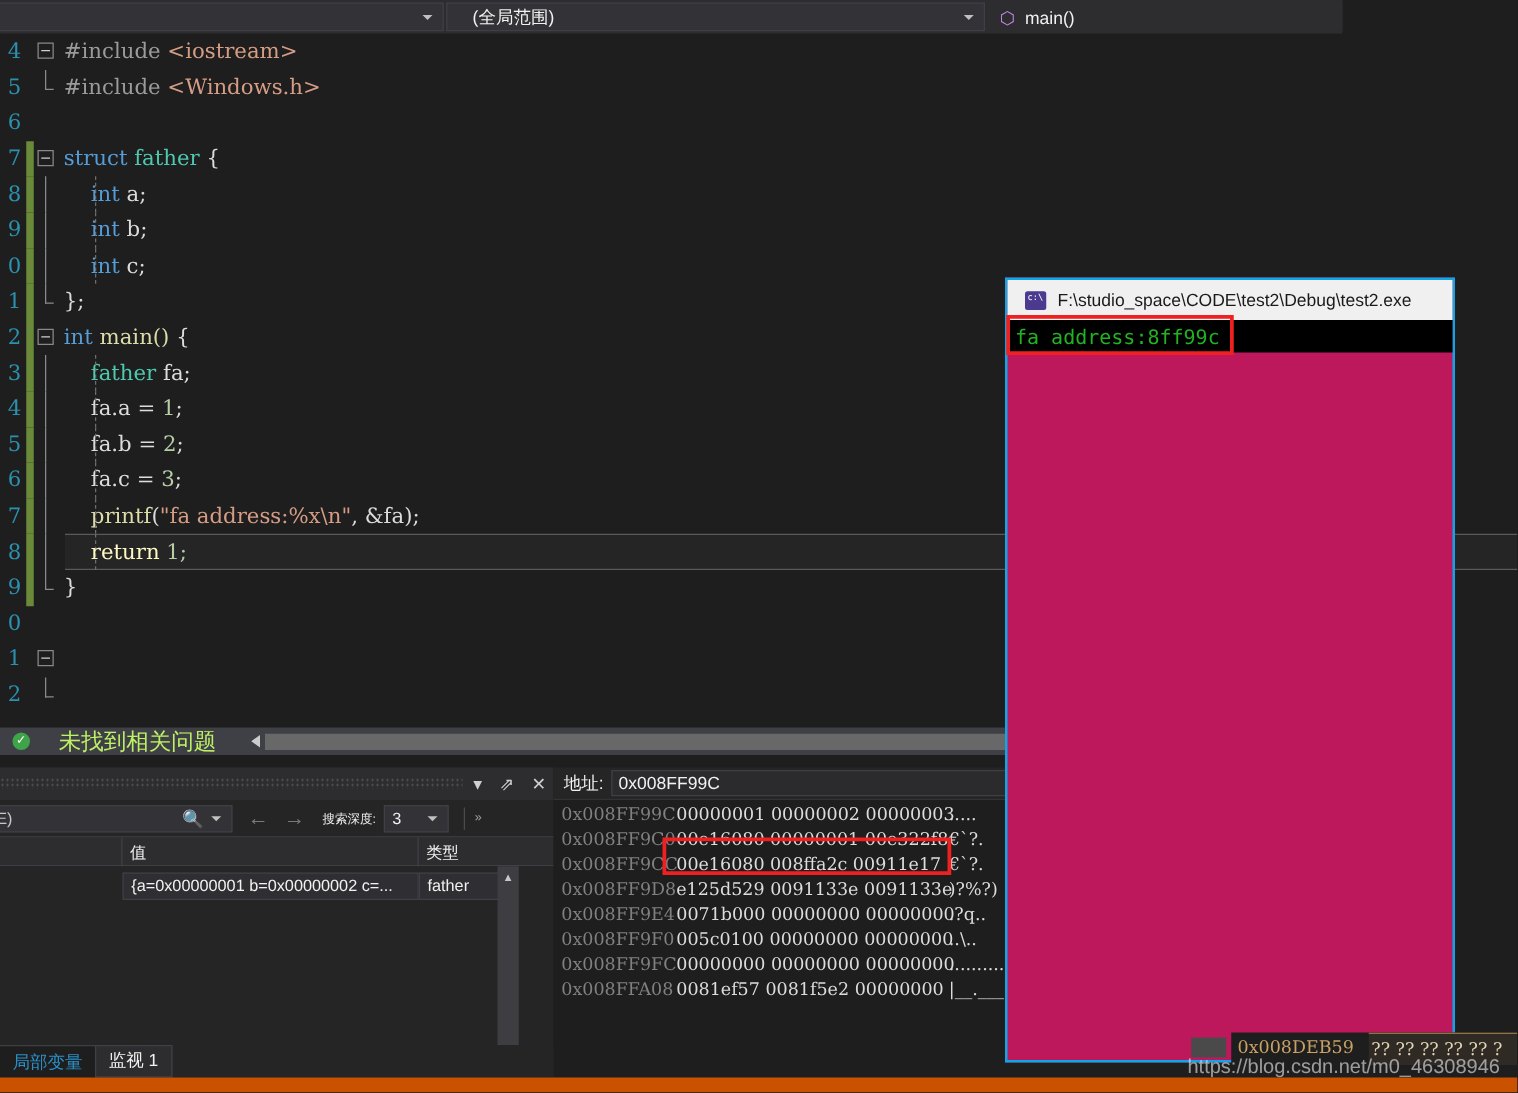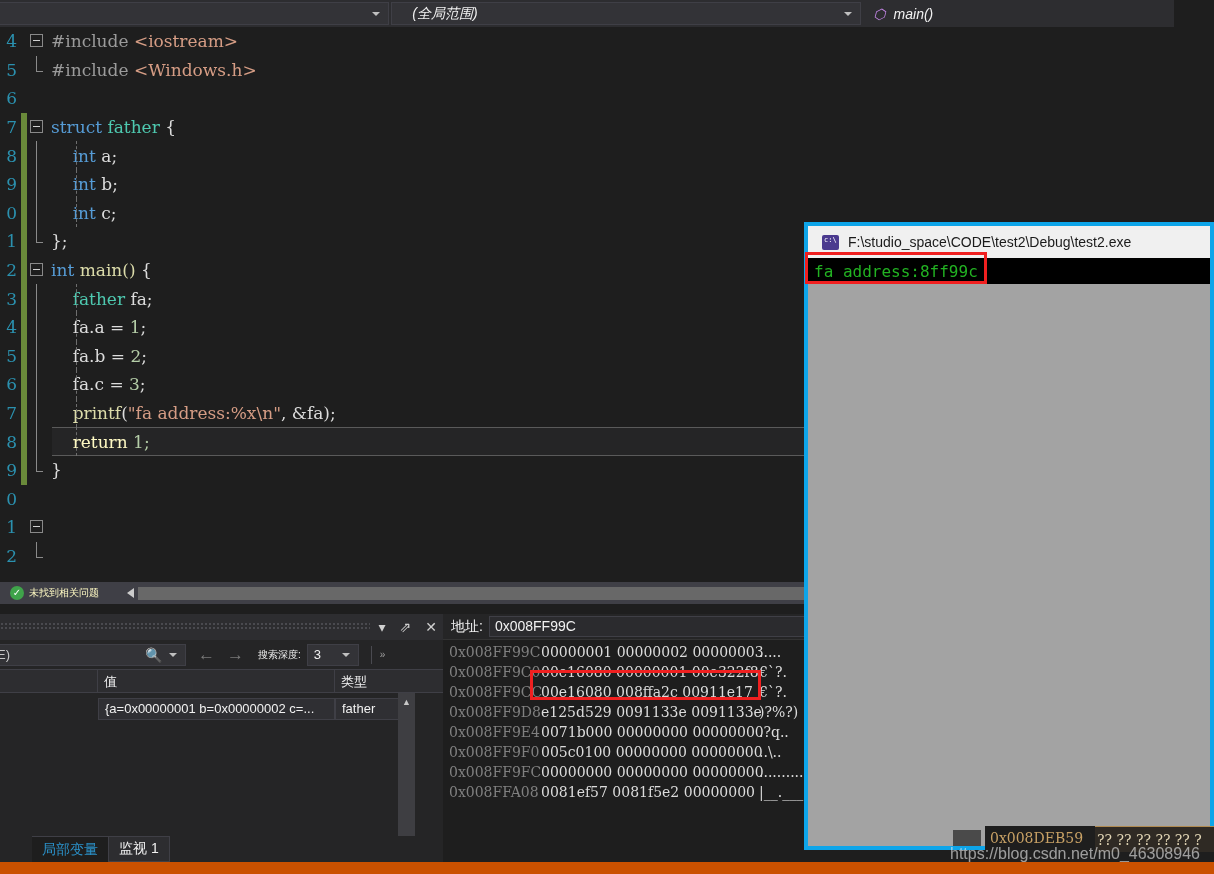--- a/index.html
+++ b/index.html
@@ -6,23 +6,23 @@
   html, body {
     width: 1214px; height: 874px;
     background: #1e1e1e;
     font-family: "Liberation Sans", sans-serif;
     overflow: hidden;
   }
   #app { position: relative; width: 1214px; height: 874px; background: #1e1e1e; }
 
   
   .navbar {
-    position: absolute; left: 0; top: 0; width: 1174px; height: 27px;
+    position: absolute; left: 0; top: 0; width: 1074px; height: 27px;
     background: #2d2d30;
-    display: flex; align-items: stretch; font-style: italic;
+    display: flex; align-items: stretch;
   }
   .nav-combo {
     background: #333337; border: 1px solid #3f3f46;
     display: flex; align-items: center; height: 23px; margin-top: 2px;
     color: #f1f1f1; font-size: 14px; position: relative;
   }
   .nav-combo.left { width: 406px; margin-left: -2px; }
   .nav-combo.mid  { width: 487px; margin-left: 2px; padding-left: 20px; }
   .nav-combo.right{ width: 320px; margin-left: 4px; padding-left: 8px; gap: 8px; border: none; background: #2d2d30;}
   .combo-arrow {
@@ -88,21 +88,21 @@
   
   .problem-strip {
     position: absolute; left: 0; top: 582px; width: 810px; height: 22px;
     background: #3f3f46; display: flex; align-items: center;
   }
   .chk-icon {
     width: 14px; height: 14px; border-radius: 50%; background: #3fa34a;
     color: #fff; font-size: 10px; line-height: 14px; text-align: center;
     margin-left: 10px; margin-right: 5px; flex: none;
   }
-  .problem-text { font-size: 10px; color: #fef9c3; }
+  .problem-text { font-size: 18px; color: #bef264; margin-left: 18px; }
   .hscroll-left {
     margin-left: 28px; width: 0; height: 0; border-top: 5px solid transparent;
     border-bottom: 5px solid transparent; border-right: 7px solid #cccccc;
   }
   .hscroll-track { flex: 1; height: 13px; background: #686868; margin-left: 4px; margin-right: 3px; }
 
   
   .locals-panel {
     position: absolute; left: 0; top: 614px; width: 443px; height: 222px;
     background: #252526;
@@ -194,22 +194,22 @@
   .mem-row {
     height: 20px; display: flex; align-items: center;
     font-family: "DejaVu Serif", serif; font-size: 14px; white-space: pre;
   }
   .mem-addr { color: #808080; padding-left: 6px; width: 92px; flex: none; }
   .mem-hex { color: #dcdcdc; width: 218px; flex: none; padding-left: 6px; }
   .mem-ascii { color: #dcdcdc; padding-left: 6px; }
 
   
   .console {
-    position: absolute; left: 804px; top: 222px; width: 410px; height: 628px;
-    background: #a3a3a3; border: 4px solid #0ea5e9;
+    position: absolute; left: 804px; top: 222px; width: 360px; height: 628px;
+    background: #be185d; border: 2px solid #0ea5e9;
   }
   .console-title {
     height: 32px; background: #f0f0f0; display: flex; align-items: center;
     padding-left: 14px; gap: 9px;
   }
   .cmd-ico {
     width: 17px; height: 15px; background: #4b3a8f; border-radius: 2px;
     position: relative; flex: none;
   }
   .cmd-ico::before {
@@ -251,21 +251,21 @@
   
   .watermark {
     position: absolute; left: 950px; top: 845px;
     color: rgba(235,235,235,0.62); font-size: 16px;
     font-family: "Liberation Sans", sans-serif; white-space: nowrap;
   }
 
   
   .bottom-tabs {
     position: absolute; left: 0; top: 836px; width: 443px; height: 26px;
-    background: #252526; display: flex; align-items: stretch; padding-left: 32px;
+    background: #252526; display: flex; align-items: stretch;
   }
   .btab {
     padding: 0 10px; display: flex; align-items: center; font-size: 14px;
     color: #f1f1f1;
   }
   .btab.active { color: #2b91c9; background: #1e1e1e; border-top: 1px solid #3f3f46; }
   .btab.inactive { background: #2d2d30; border: 1px solid #3f3f46; }
   .statusbar {
     position: absolute; left: 0; top: 862px; width: 1214px; height: 12px;
     background: #ca5100;

